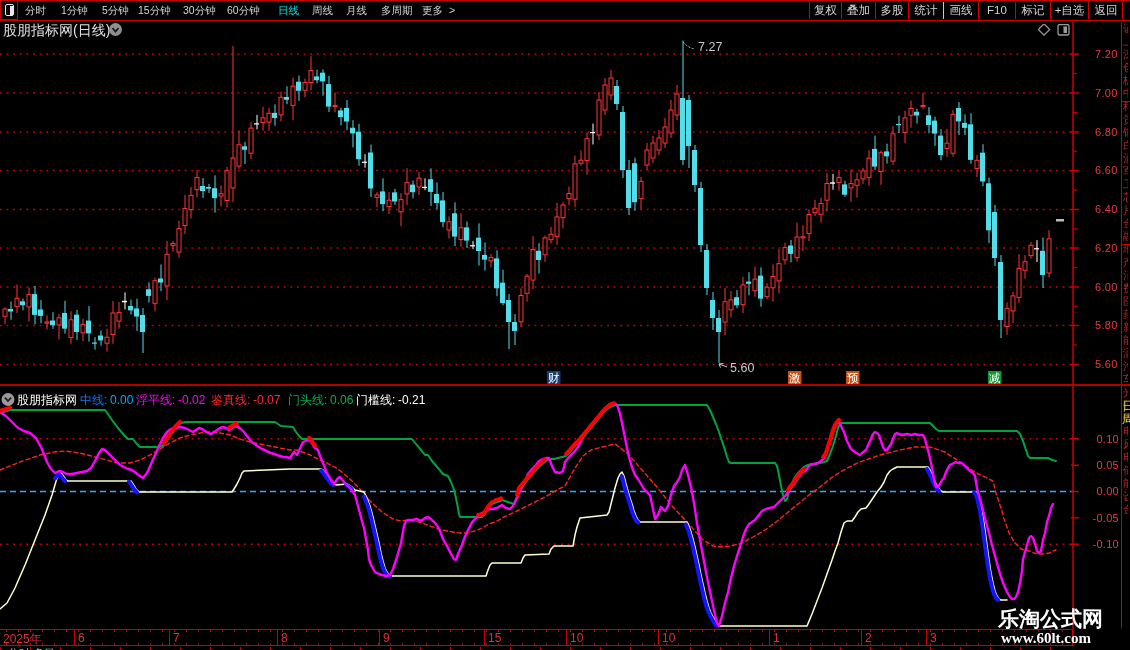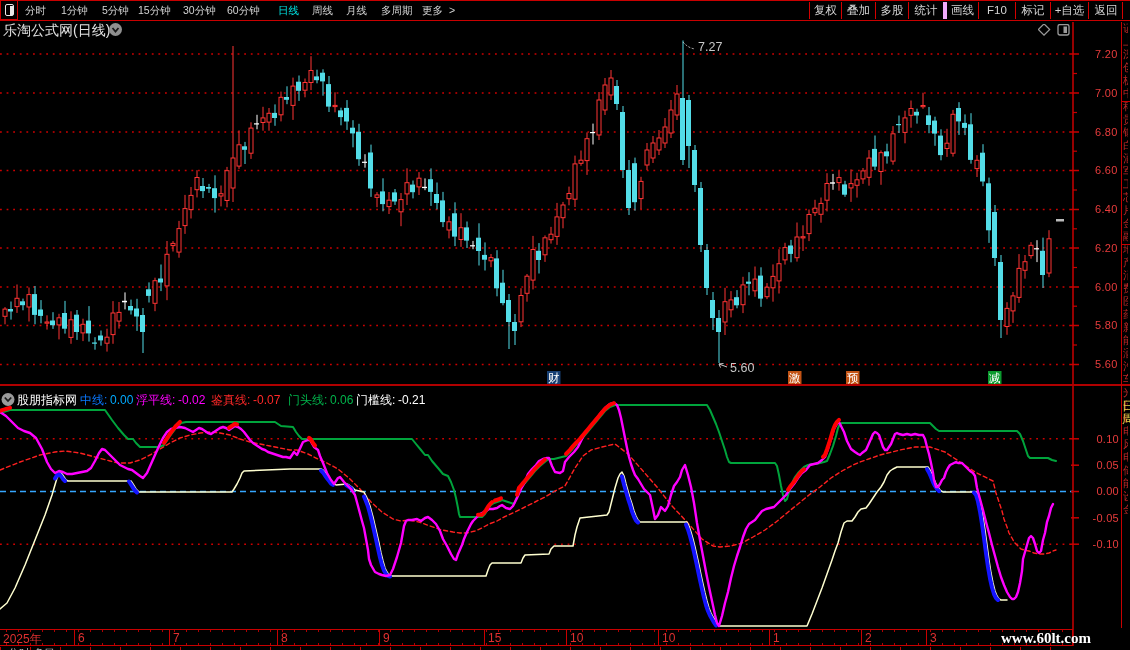--- a/index.html
+++ b/index.html
@@ -22,29 +22,29 @@
       <div style="position:absolute;left:278px;top:4px;color:#00e2e2;font-size:10.5px;white-space:nowrap;">日线</div>
       <div style="position:absolute;left:312px;top:4px;color:#d4d4d4;font-size:10.5px;white-space:nowrap;">周线</div>
       <div style="position:absolute;left:346px;top:4px;color:#d4d4d4;font-size:10.5px;white-space:nowrap;">月线</div>
       <div style="position:absolute;left:381px;top:4px;color:#d4d4d4;font-size:10.5px;white-space:nowrap;">多周期</div>
       <div style="position:absolute;left:422px;top:4px;color:#d4d4d4;font-size:10.5px;white-space:nowrap;">更多</div>
       <div style="position:absolute;left:449px;top:4px;color:#d4d4d4;font-size:10.5px;white-space:nowrap;">&gt;</div>
       <div style="position:absolute;left:809px;top:2px;width:32px;height:17px;border-left:1px solid #d40000;color:#d4d4d4;font-size:11.5px;text-align:center;line-height:17px;">复权</div>
       <div style="position:absolute;left:841px;top:2px;width:34px;height:17px;border-left:1px solid #d40000;color:#d4d4d4;font-size:11.5px;text-align:center;line-height:17px;">叠加</div>
       <div style="position:absolute;left:875px;top:2px;width:33px;height:17px;border-left:1px solid #d40000;color:#d4d4d4;font-size:11.5px;text-align:center;line-height:17px;">多股</div>
       <div style="position:absolute;left:908px;top:2px;width:35px;height:17px;border-left:1px solid #d40000;color:#d4d4d4;font-size:11.5px;text-align:center;line-height:17px;">统计</div>
-      <div style="position:absolute;left:943px;top:2px;width:35px;height:17px;border-left:4px solid #f0abfc;color:#d4d4d4;font-size:11.5px;text-align:center;line-height:17px;">画线</div>
+      <div style="position:absolute;left:943px;top:2px;width:35px;height:17px;border-left:1px solid #f0abfc;color:#d4d4d4;font-size:11.5px;text-align:center;line-height:17px;">画线</div>
       <div style="position:absolute;left:978px;top:2px;width:37px;height:17px;border-left:1px solid #d40000;color:#d4d4d4;font-size:11.5px;text-align:center;line-height:17px;">F10</div>
       <div style="position:absolute;left:1015px;top:2px;width:35px;height:17px;border-left:1px solid #d40000;color:#d4d4d4;font-size:11.5px;text-align:center;line-height:17px;">标记</div>
       <div style="position:absolute;left:1050px;top:2px;width:38px;height:17px;border-left:1px solid #d40000;color:#d4d4d4;font-size:11.5px;text-align:center;line-height:17px;">+自选</div>
       <div style="position:absolute;left:1088px;top:2px;width:35px;height:17px;border-left:1px solid #d40000;color:#d4d4d4;font-size:11.5px;text-align:center;line-height:17px;">返回</div>
       <div style="position:absolute;left:1122px;top:2px;width:1px;height:17px;background:#d40000;"></div>
 </div>
 
-<div class="abs" style="left:3px;top:22px;color:#e0e0e0;font-size:14px;">乐淘公式网(日线)</div>
+<div class="abs" style="left:3px;top:22px;color:#e0e0e0;font-size:14px;">股朋指标网(日线)</div>
 <div class="abs" style="left:109px;top:23px;width:13px;height:13px;border-radius:50%;background:#909090;"></div>
 <svg class="abs" style="left:109px;top:23px;" width="13" height="13">
       <path d="M 3.5 5 L 6.5 8.5 L 9.5 5" stroke="#1a1a1a" stroke-width="1.8" fill="none"></path>
     </svg>
 <svg class="abs" style="left:1038px;top:24px;" width="34" height="12">
   <rect x="2" y="1.5" width="8" height="8" fill="none" stroke="#9a9a9a" stroke-width="1.2" transform="rotate(45 6 5.5)"></rect>
   <rect x="20" y="0.5" width="11" height="10.5" rx="2" fill="none" stroke="#9a9a9a" stroke-width="1.3"></rect>
   <rect x="25.5" y="2.5" width="3.5" height="6.5" fill="#9a9a9a"></rect>
 </svg>
 
@@ -783,15 +783,16 @@
         <div style="height:13px;line-height:13px;">储</div>
         <div style="height:13px;line-height:13px;">能</div>
         <div style="height:13px;line-height:13px;">设</div>
         <div style="height:13px;line-height:13px;">金</div>
       </div>
     </div>
     <div style="position:absolute;left:1122px;top:400px;width:8px;height:26px;overflow:hidden;color:#e8d44a;font-size:12px;line-height:13px;">日周</div>
     <div style="position:absolute;left:1122px;top:101px;width:8px;height:1px;background:#c80000;"></div>
     <div style="position:absolute;left:1122px;top:244px;width:8px;height:1px;background:#c80000;"></div>
 
+<div class="abs" style="left:998px;top:605px;width:132px;color:#ffffff;font-family:'Liberation Serif',serif;font-weight:bold;font-size:21px;">乐淘公式网</div>
 <div class="abs" style="left:1001px;top:630px;width:129px;color:#ffffff;font-family:'Liberation Serif',serif;font-weight:bold;font-size:15px;">www.60lt.com</div>
 
 </div>
 
 </body></html>

